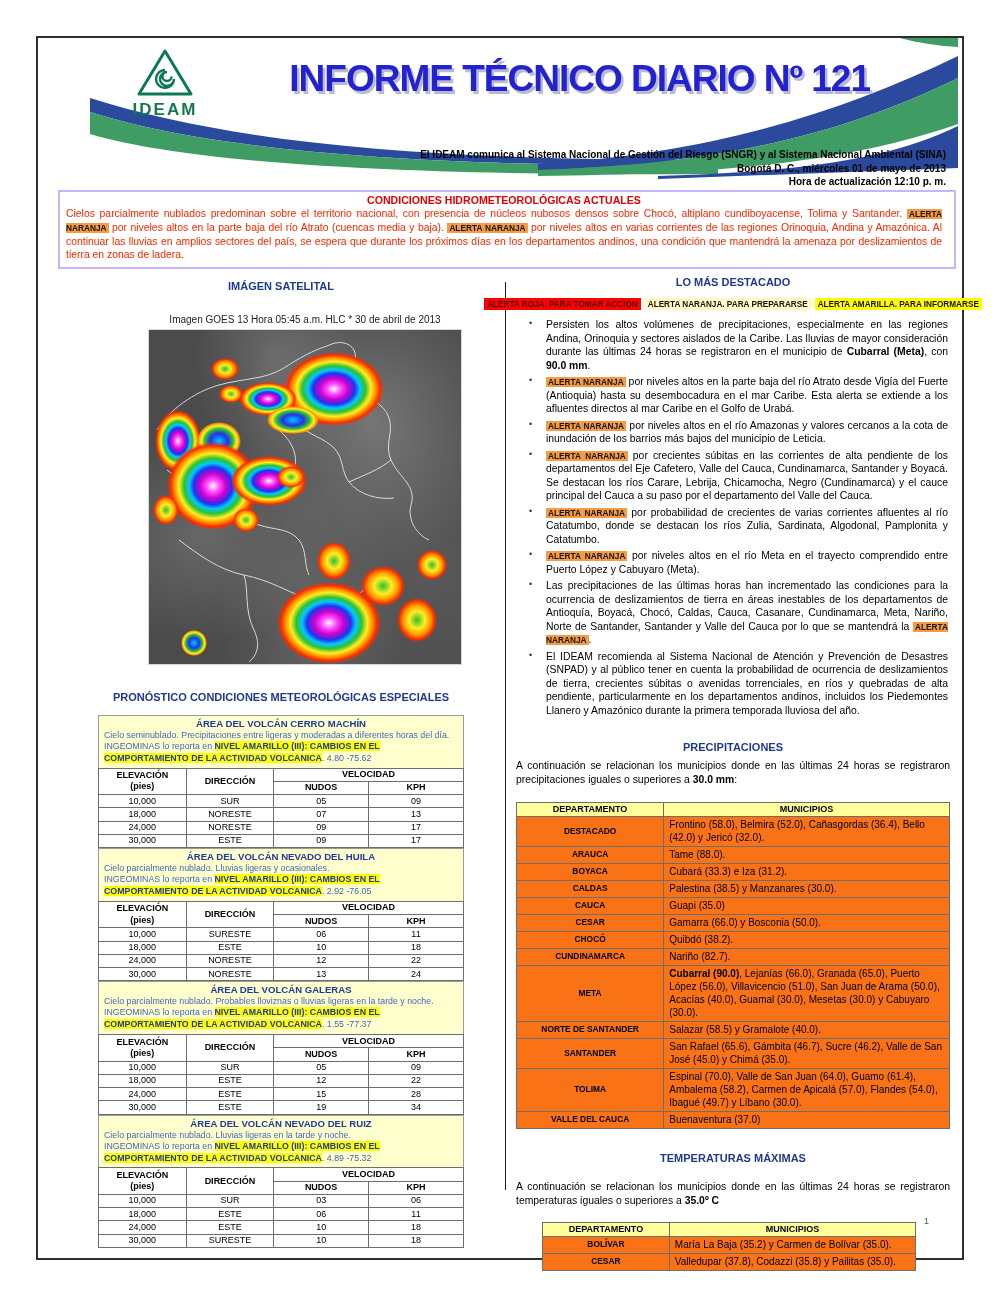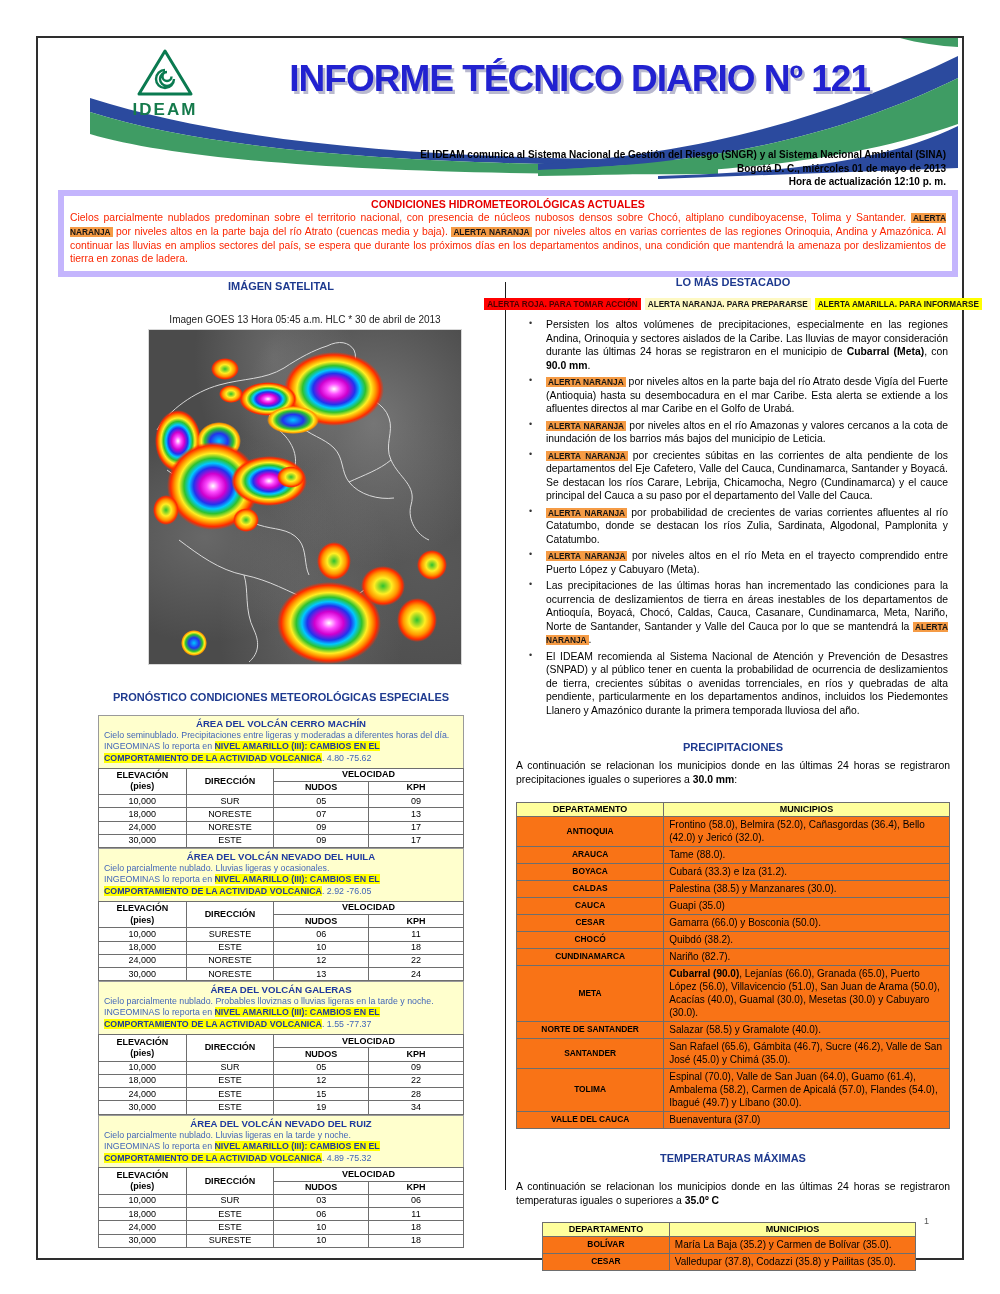--- a/index.html
+++ b/index.html
@@ -15,21 +15,21 @@
   .logo{position:absolute;left:100px;top:48px;width:130px;text-align:center;}
   .logo-text{color:#157a4b;font-weight:bold;font-size:17px;letter-spacing:2px;margin-top:-2px;}
   .main-title{
     position:absolute;left:230px;top:58px;width:640px;text-align:right;
     font-size:37px;font-weight:bold;color:#2222d0;letter-spacing:-1px;
     text-shadow:2.5px 2.5px 0 #b9b9cf;white-space:nowrap;
   }
   .hdr-lines{position:absolute;right:54px;top:148px;width:640px;text-align:right;font-size:10px;font-weight:bold;line-height:13.5px;}
 
   
-  .cond-box{position:absolute;left:58px;top:190px;width:876px;border:6px solid #c4b5fd;padding:2px 6px 5px 6px;}
+  .cond-box{position:absolute;left:58px;top:190px;width:876px;border:2px solid #c4b5fd;padding:2px 12px 5px 6px;}
   .cond-title{color:#e60000;font-weight:bold;font-size:10.6px;text-align:center;}
   .cond-text{color:#fb2600;font-size:10.4px;line-height:1.33;text-align:justify;margin-top:1px;}
 
   
   .col-left{position:absolute;left:60px;top:280px;width:442px;}
   .col-right{position:absolute;left:516px;top:276px;width:434px;}
   .col-divider{position:absolute;left:505px;top:282px;width:1px;height:908px;background:#1c1c1c;}
   .section-title{font-size:11px;font-weight:bold;color:#1e3a8f;text-align:center;margin:0;}
 
   
@@ -416,21 +416,21 @@
         <col class="d2">
       </colgroup>
     <thead>
       <tr>
         <th>DEPARTAMENTO</th>
         <th>MUNICIPIOS</th>
       </tr>
     </thead>
     <tbody>
       <tr>
-          <td class="dept">ANTIOQUIA</td>
+          <td class="dept">DESTACADO</td>
           <td><span>Frontino (58.0), Belmira (52.0), Cañasgordas (36.4), Bello (42.0) y Jericó (32.0).</span></td>
         </tr>
       <tr>
           <td class="dept">ARAUCA</td>
           <td><span>Tame (88.0).</span></td>
         </tr>
       <tr>
           <td class="dept">BOYACA</td>
           <td><span>Cubará (33.3) e Iza (31.2).</span></td>
         </tr>

